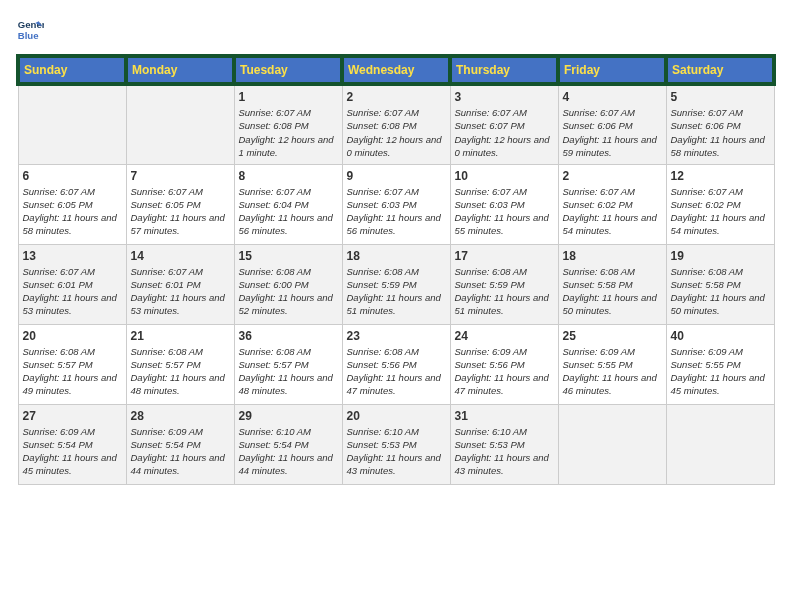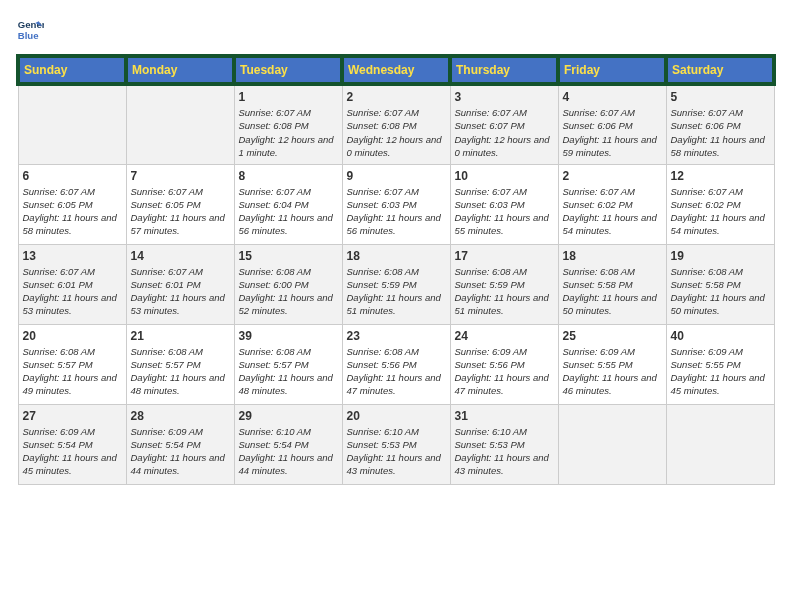--- a/index.html
+++ b/index.html
@@ -270,21 +270,21 @@
 and 49 minutes.</div>
         </td>
         <td>
           <span class="day-number">21</span>
           <div class="day-info">Sunrise: 6:08 AM
 Sunset: 5:57 PM
 Daylight: 11 hours
 and 48 minutes.</div>
         </td>
         <td>
-          <span class="day-number">39</span>
+          <span class="day-number">36</span>
           <div class="day-info">Sunrise: 6:08 AM
 Sunset: 5:57 PM
 Daylight: 11 hours
 and 48 minutes.</div>
         </td>
         <td>
           <span class="day-number">23</span>
           <div class="day-info">Sunrise: 6:08 AM
 Sunset: 5:56 PM
 Daylight: 11 hours

